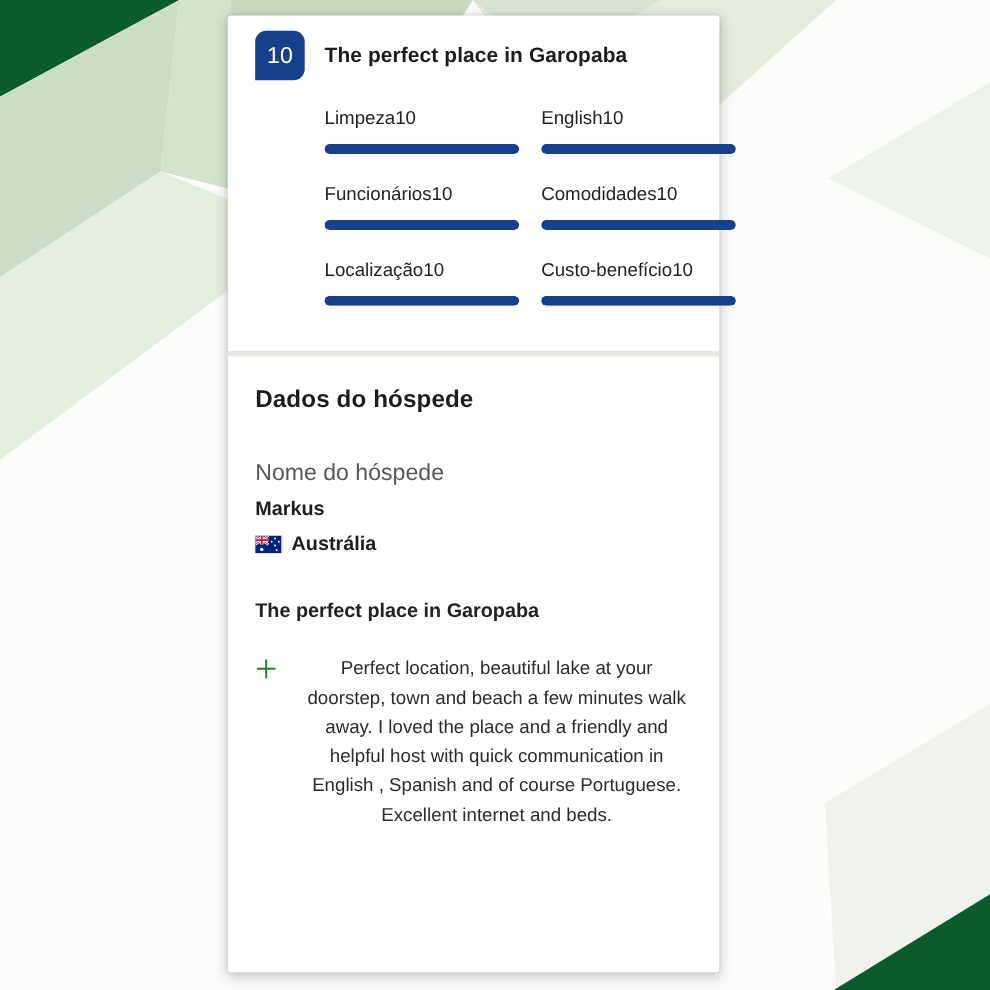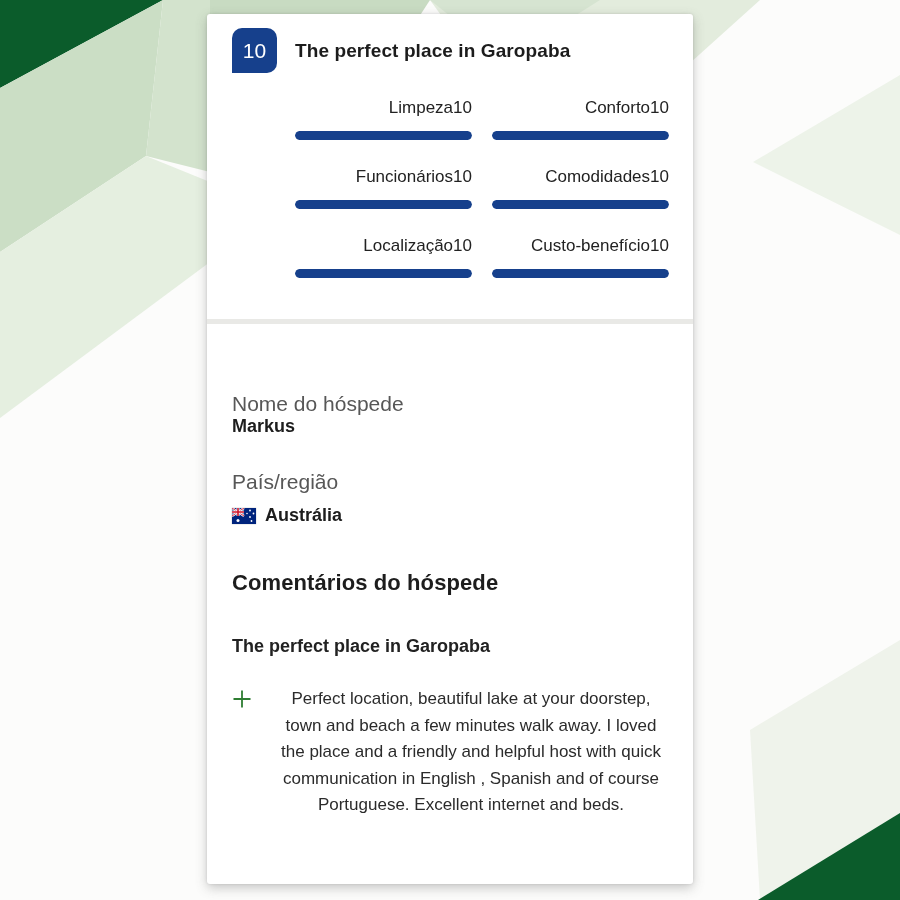--- a/index.html
+++ b/index.html
@@ -5,21 +5,21 @@
   html,body{margin:0;padding:0;}
   body{
     width:900px;height:900px;position:relative;overflow:hidden;
     background:#fcfcfb;
     font-family:"Liberation Sans", sans-serif;
     -webkit-font-smoothing:antialiased;
   }
   .bg-svg{position:absolute;left:0;top:0;width:900px;height:900px;}
 
   .card{
-    position:absolute;left:207px;top:14px;width:486px;height:870px;
+    position:absolute;left:207px;top:14px;width:447px;height:870px;
     background:#ffffff;border-radius:3px;
     box-shadow:0 4px 12px rgba(80,80,80,.30), 0 0 3px rgba(0,0,0,.12);
     box-sizing:border-box;
   }
 
   
   .score-block{padding:14px 25px 0 25px;}
   .score-head{display:flex;align-items:center;}
   .score-badge{
     width:45px;height:45px;flex:0 0 45px;
@@ -30,34 +30,34 @@
   }
   .score-title{
     margin-left:18px;font-size:19px;font-weight:700;color:#1c1c1c;letter-spacing:.1px;
   }
   .ratings-grid{
     margin:25px 0 0 63px;width:374px;
     display:grid;grid-template-columns:177px 177px;column-gap:20px;row-gap:27px;
     padding-bottom:41px;
   }
   .rating-item{}
-  .rating-line{display:flex;justify-content:flex-end;align-items:baseline;
+  .rating-line{display:flex;justify-content:flex-start;align-items:baseline;
     font-size:17px;font-weight:500;color:#222;}
   .rating-bar{margin-top:13px;height:9px;border-radius:5px;background:#eef1f6;overflow:hidden;}
   .rating-bar-fill{height:100%;background:var(--navy);border-radius:5px;}
 
   .divider{height:5px;background:#e9e9e6;width:100%;}
 
   
   .info-block{padding:26px 25px 0 25px;}
   .h2{font-size:22px;font-weight:700;color:#1d1d1d;margin:0;letter-spacing:.1px;}
   .field-label{font-size:21px;color:#575757;}
   .field-value{font-size:18px;font-weight:700;color:#1d1d1d;}
   .lbl-name{margin-top:42px;}
-  .val-name{}
+  .val-name{margin-top:10px;}
   .lbl-country{margin-top:33px;}
   .country-row{margin-top:11px;display:flex;align-items:center;}
   .flag{width:24px;height:16px;flex:0 0 24px;margin-right:9px;box-shadow:0 0 1px rgba(0,0,0,.4);}
   .comments-heading{margin-top:44px;}
   .review-title{margin-top:40px;font-size:18px;font-weight:700;color:#222;}
   .review-row{margin-top:29px;display:flex;align-items:flex-start;text-align:center;}
   .plus-icon{flex:0 0 20px;width:20px;height:20px;margin-top:3px;}
   .review-text{
     margin-left:22px;width:396px;
     font-size:17px;line-height:26.6px;color:#2b2b2b;
@@ -97,21 +97,21 @@
         <div class="rating-line">
           <span>Limpeza</span>
           <span>10</span>
         </div>
         <div class="rating-bar">
           <div class="rating-bar-fill" style="width: 100%;"></div>
         </div>
       </div>
         <div class="rating-item">
         <div class="rating-line">
-          <span>Conforto</span>
+          <span>English</span>
           <span>10</span>
         </div>
         <div class="rating-bar">
           <div class="rating-bar-fill" style="width: 100%;"></div>
         </div>
       </div>
         <div class="rating-item">
         <div class="rating-line">
           <span>Funcionários</span>
           <span>10</span>
@@ -146,45 +146,44 @@
         <div class="rating-bar">
           <div class="rating-bar-fill" style="width: 100%;"></div>
         </div>
       </div>
       </div>
   </div>
 
   <div class="divider"></div>
 
   <div class="info-block">
+    <h2 class="h2">Dados do hóspede</h2>
 
     <div class="field-label lbl-name">Nome do hóspede</div>
     <div class="field-value val-name">Markus</div>
 
-    <div class="field-label lbl-country">País/região</div>
     <div class="country-row">
       <svg class="flag" viewBox="0 0 24 16" xmlns="http://www.w3.org/2000/svg">
         <rect width="24" height="16" fill="#00247d"></rect>
 
         <path d="M0,0 L12,8 M12,0 L0,8" stroke="#ffffff" stroke-width="2.2"></path>
         <path d="M0,0 L12,8 M12,0 L0,8" stroke="#cf142b" stroke-width="0.9"></path>
         <path d="M6,0 V8 M0,4 H12" stroke="#ffffff" stroke-width="3"></path>
         <path d="M6,0 V8 M0,4 H12" stroke="#cf142b" stroke-width="1.6"></path>
 
         <circle cx="6" cy="12.5" r="1.5" fill="#ffffff"></circle>
         <circle cx="18" cy="2.5" r="0.9" fill="#ffffff"></circle>
         <circle cx="21.5" cy="5.5" r="0.9" fill="#ffffff"></circle>
         <circle cx="18" cy="9" r="0.9" fill="#ffffff"></circle>
         <circle cx="15" cy="5.5" r="0.8" fill="#ffffff"></circle>
         <circle cx="19.5" cy="13" r="0.9" fill="#ffffff"></circle>
       </svg>
       <div class="field-value">Austrália</div>
     </div>
 
-    <h2 class="h2 comments-heading">Comentários do hóspede</h2>
 
     <div class="review-title">The perfect place in Garopaba</div>
 
     <div class="review-row">
       <svg class="plus-icon" viewBox="0 0 20 20" xmlns="http://www.w3.org/2000/svg">
         <path d="M10,1.5 V18.5 M1.5,10 H18.5" stroke="#2e7d32" stroke-width="1.8" fill="none"></path>
       </svg>
       <div class="review-text">Perfect location, beautiful lake at your doorstep, town and beach a few minutes walk away. I loved the place and a friendly and helpful host with quick communication in English , Spanish and of course Portuguese. Excellent internet and beds.</div>
     </div>
   </div>

